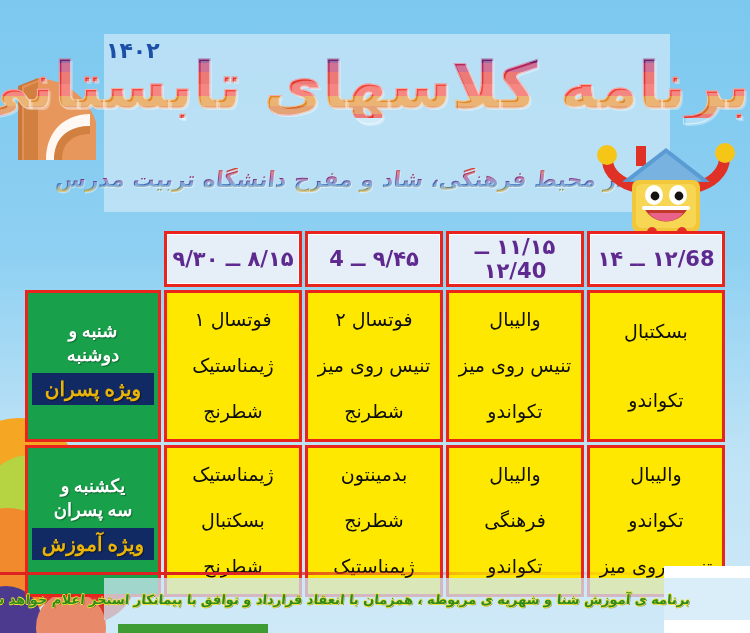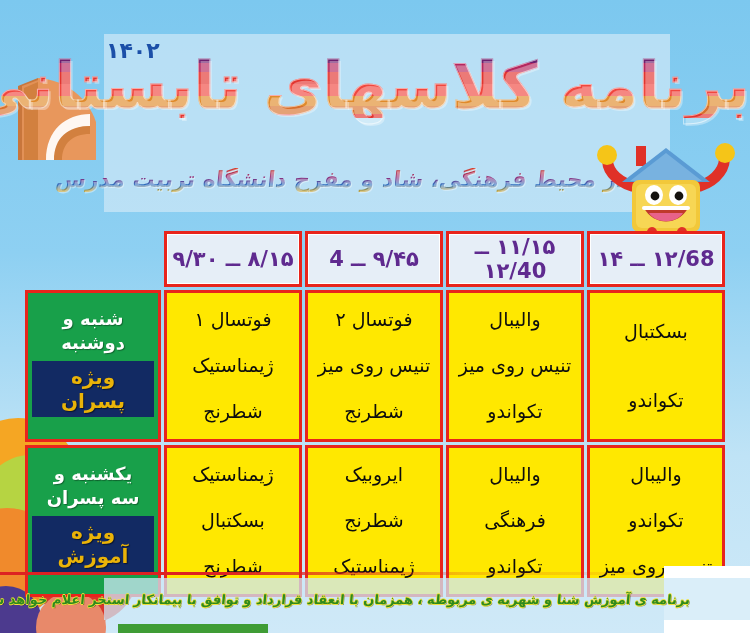--- a/index.html
+++ b/index.html
@@ -135,20 +135,21 @@
     text-align:center;line-height:1.25;
     white-space:nowrap;
   }
   td.daygroup{
     background:#18a04a;
     border:3px solid #e8241c;
     width:134px;
     padding:0 4px 8px;
     vertical-align:middle;
     text-align:center;
+    font-family:Liberation Serif, serif;
   }
   .day-lines{
     color:#ffffff;font-size:18px;font-weight:bold;line-height:1.35;
     text-shadow:1px 1px 1px rgba(0,0,0,.35);
     margin-bottom:6px;
   }
   .gender-badge{
     background:#122a63;color:#eab308;
     font-size:20px;font-weight:bold;
     padding:4px 6px;
@@ -300,21 +301,21 @@
           </td>
           <td class="slot">
             <ul>
               <li>والیبال</li>
               <li>فرهنگی</li>
               <li>تکواندو</li>
             </ul>
           </td>
           <td class="slot">
             <ul>
-              <li>ایروبیک</li>
+              <li>بدمینتون</li>
               <li>شطرنج</li>
               <li>ژیمناستیک</li>
             </ul>
           </td>
           <td class="slot">
             <ul>
               <li>ژیمناستیک</li>
               <li>بسکتبال</li>
               <li>شطرنج</li>
             </ul>

